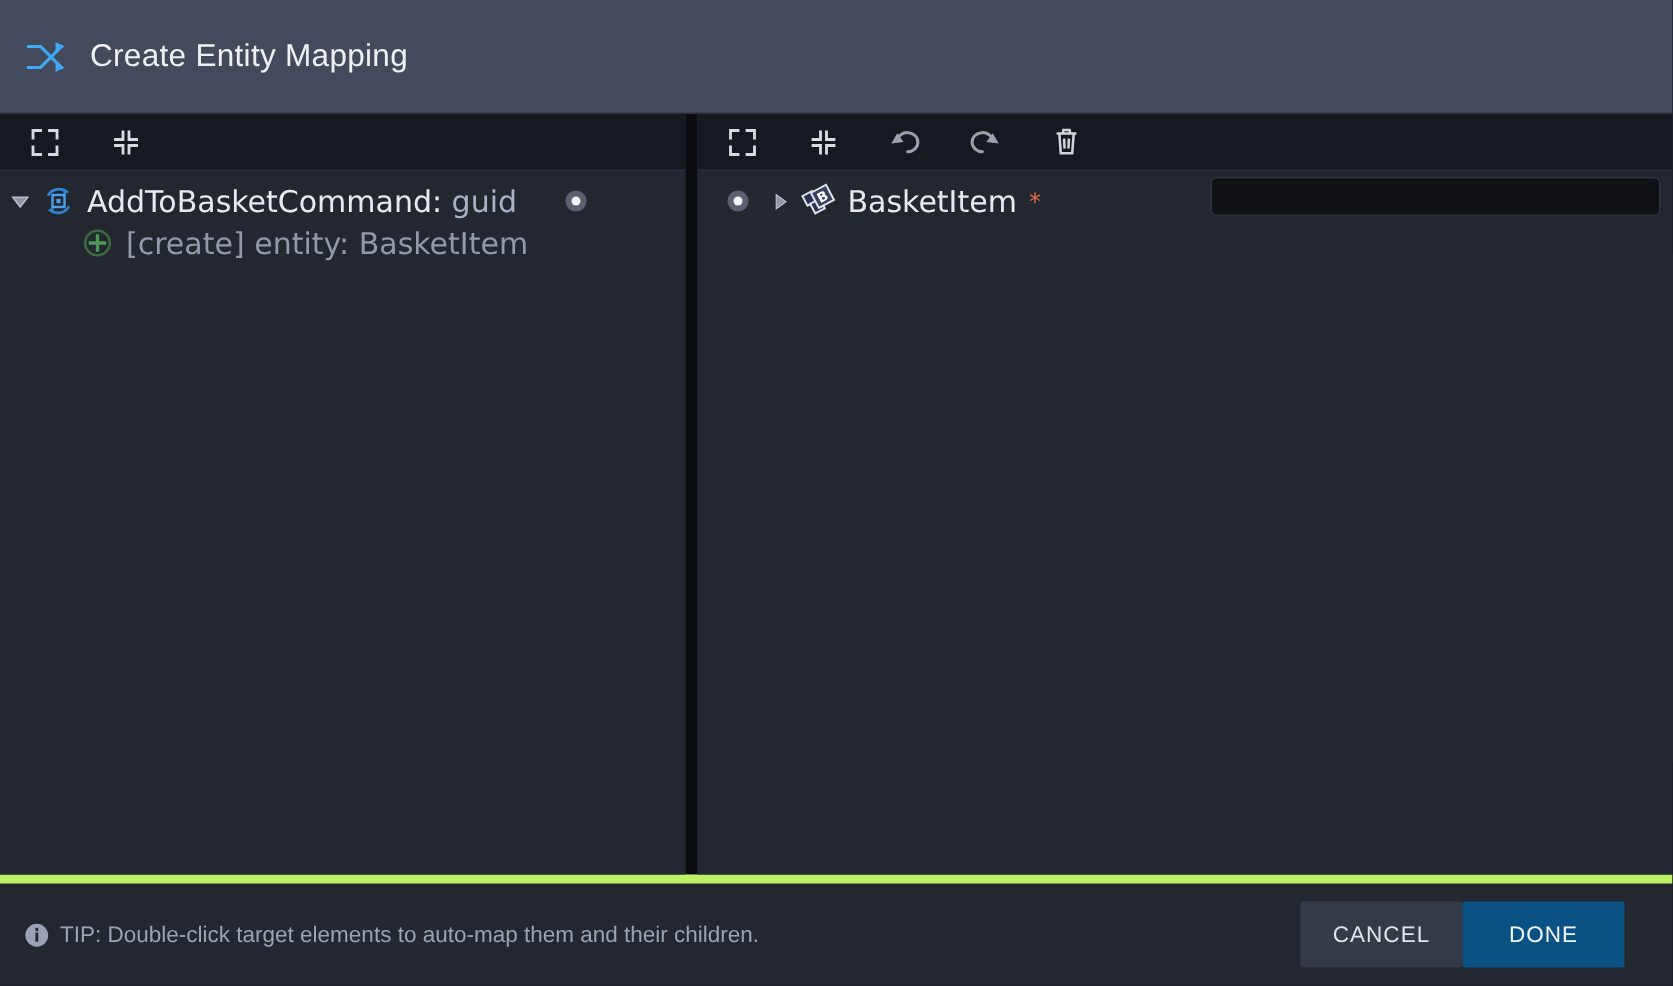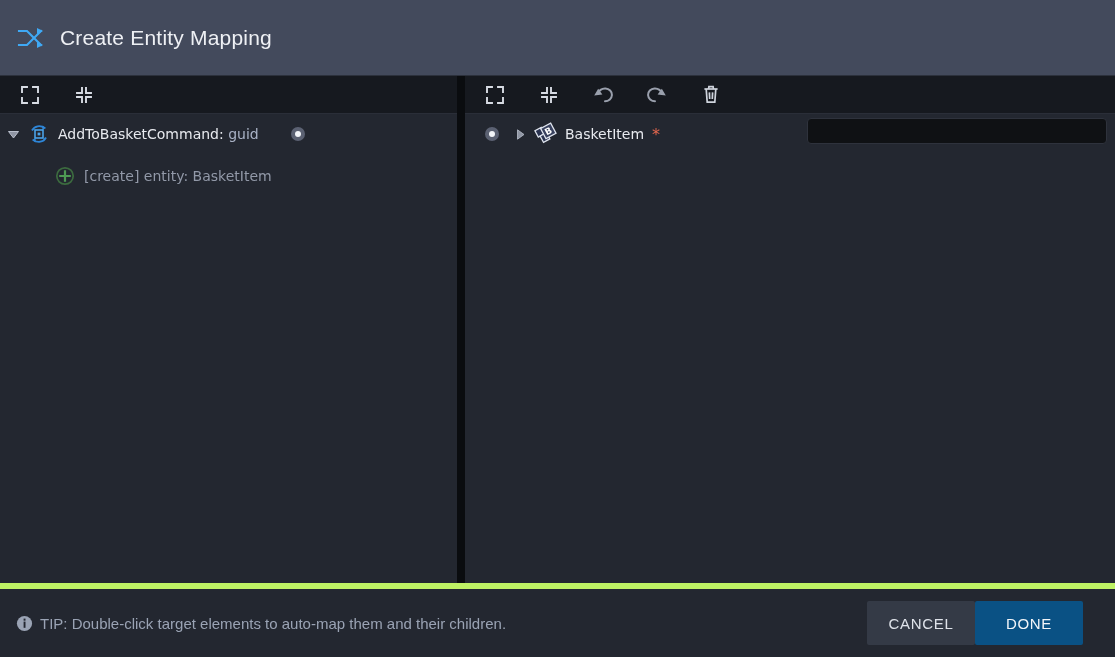--- a/index.html
+++ b/index.html
@@ -93,27 +93,27 @@
     width: 26px; flex: 0 0 26px;
     display: flex; align-items: center; justify-content: center;
     cursor: pointer;
   }
   .row-icon {
     width: 26px; flex: 0 0 26px;
     display: flex; align-items: center; justify-content: center;
     margin-right: 6px;
   }
   .row-label {
-    font-size: 14px;
+    font-size: 20px;
     color: #e8eaef;
     font-family: "DejaVu Sans", sans-serif;
   }
   .row-label .type-part { color: #a9b2c5; }
   .row-label.dim { color: #9299a8; }
-  .indent-1 { padding-left: 52px; margin-top: 14px; }
+  .indent-1 { padding-left: 52px; }
 
   .connector-dot {
     width: 14px; height: 14px;
     border-radius: 50%;
     background: #5b6172;
     display: flex; align-items: center; justify-content: center;
     flex: 0 0 14px;
     cursor: pointer;
   }
   .connector-dot i {

